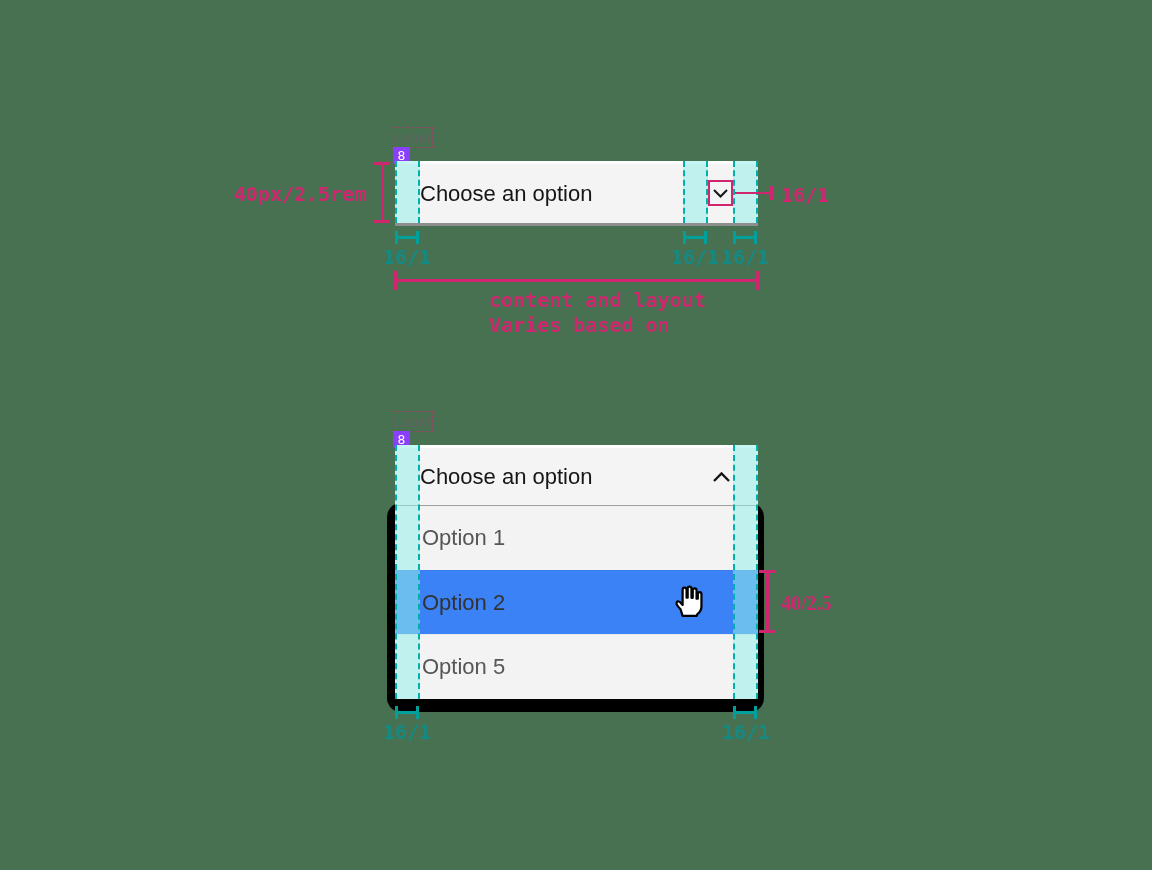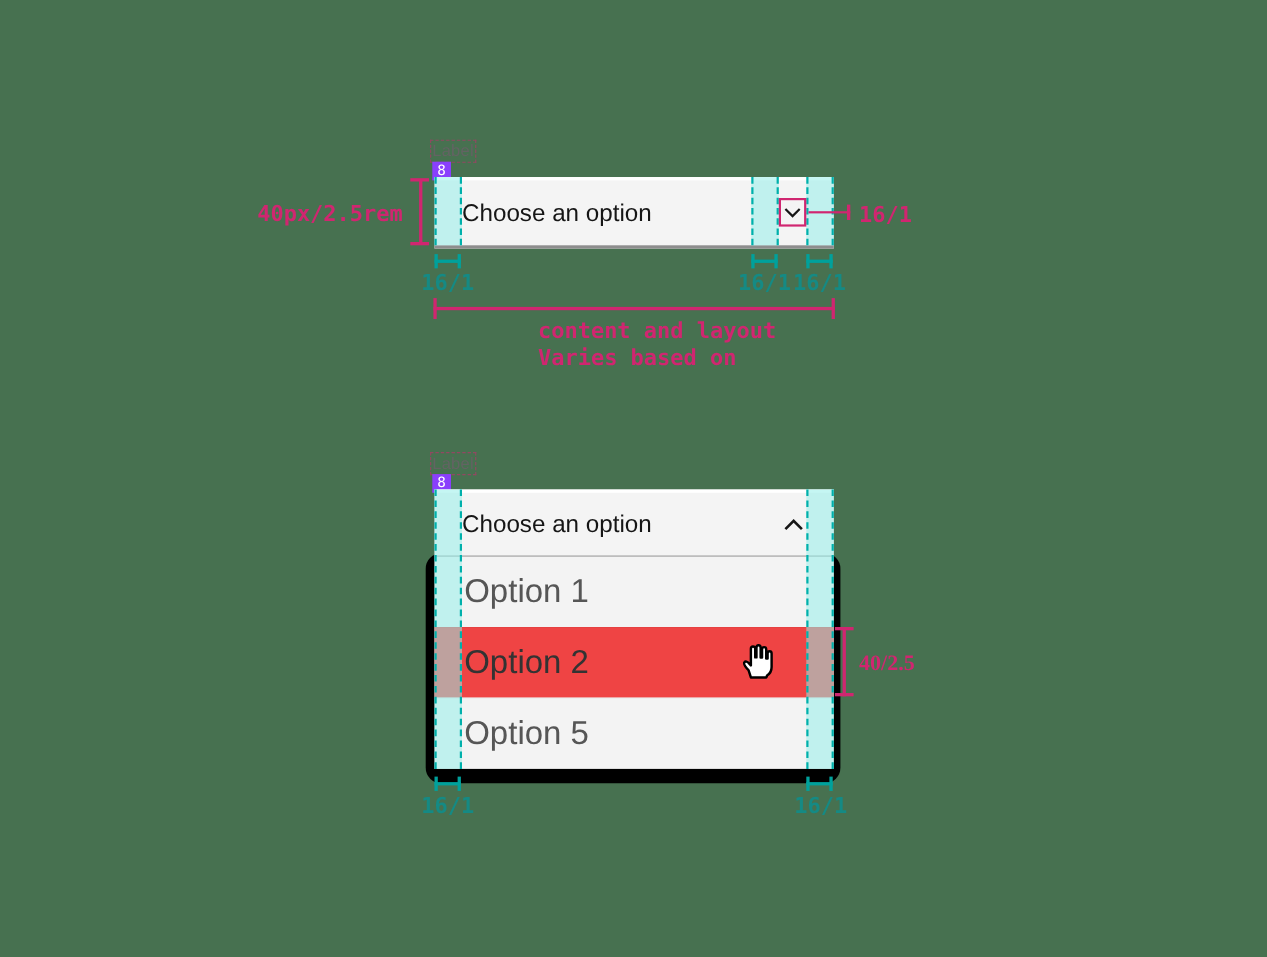--- a/index.html
+++ b/index.html
@@ -20,24 +20,24 @@
     display:flex;align-items:center;justify-content:center;
   }
   .field{
     background:#f4f4f4;border-top:3px solid #ffffff;
     display:flex;align-items:center;
     font-size:22px;color:#161616;
   }
   .field-text{padding-left:25px;flex:1;}
   .menu{background:#f3f3f3;}
   .menu-row{
-    display:flex;align-items:center;font-size:30px;color:#565656;
+    display:flex;align-items:center;font-size:22px;color:#565656;
     padding-left:27px;box-sizing:border-box;
   }
-  .menu-row.hover{background:#ef4444;color:#333333;}
+  .menu-row.hover{background:#3b82f6;color:#333333;}
   .shadow-rect{background:#000;border-radius:14px;}
   
   .teal-col{
     background:rgba(150,238,234,.55);
     border-left:2px dashed #00b0ab;border-right:2px dashed #00b0ab;
     box-sizing:border-box;
   }
   .teal-line{background:#00a19c;}
   .teal-ann{
     font-family:"DejaVu Sans Mono", monospace;font-weight:bold;

